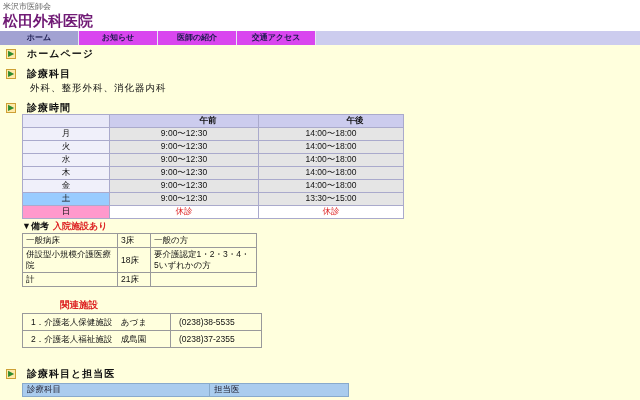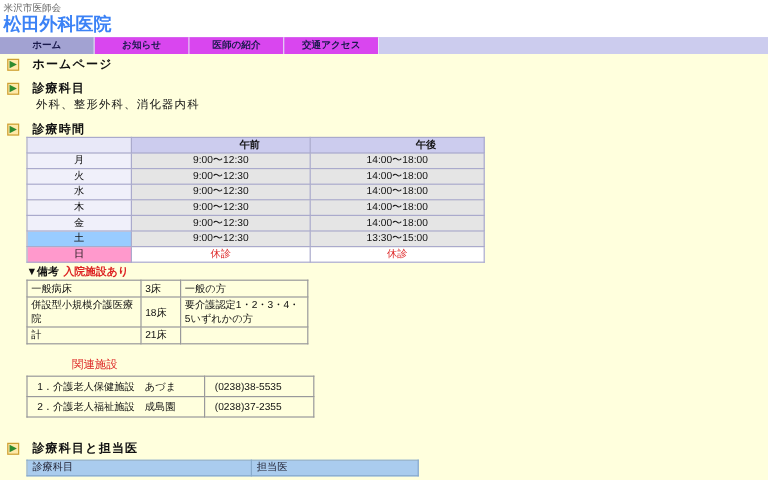--- a/index.html
+++ b/index.html
@@ -3,21 +3,21 @@
 <meta charset="utf-8">
 <style>
   html,body{margin:0;padding:0;background:#fff;}
   .screen{
     position:relative;width:640px;height:400px;overflow:hidden;background:#fff;
     font-family:"Liberation Sans","DejaVu Sans",sans-serif;color:#111;
   }
   
   .top{padding:2px 0 0 3px;}
   .assoc{font-size:8px;color:#666;line-height:9px;}
-  .clinic{font-size:15px;font-weight:bold;color:#3b82f6;line-height:18px;margin-top:1px;}
+  .clinic{font-size:15px;font-weight:bold;color:#701a75;line-height:18px;margin-top:1px;}
   
   .nav{display:flex;height:14px;background:#ccccee;margin-top:1px;}
   .tab{
     width:79px;height:14px;box-sizing:border-box;line-height:14px;text-align:center;
     font-size:8px;font-weight:bold;color:#1a1a4d;background:#d946ef;
     border-right:1px solid #e6e6f4;cursor:pointer;flex:none;
   }
   .tab.active{background:#a2a2d2;text-align:center;}
   .nav-rest{flex:1;background:#ccccee;}
   
@@ -46,21 +46,21 @@
   .hours td.day.sun{background:#ff99cc;}
   .hours td.time{background:#e5e5e5;}
   .hours td.closed{color:#dd2222;background:#ffffff;}
   
   .beds{margin-left:22px;font-size:8.5px;}
   .beds td{border:1px solid #99999b;padding:1px 3px;line-height:11px;}
   .beds .c1{width:88px;text-align:left;}
   .beds .c2{width:26px;text-align:left;}
   .beds .c3{width:99px;text-align:left;}
   
-  .related-title{font-size:9.5px;font-weight:normal;color:#dd2222;margin:12px 0 3px 20px;line-height:11px;padding-left:40px;}
+  .related-title{font-size:9.5px;font-weight:bold;color:#dd2222;margin:12px 0 3px 20px;line-height:11px;padding-left:40px;}
   .related{margin-left:22px;font-size:8.5px;}
   .related td{border:1px solid #99999b;padding:2px 8px;line-height:12px;}
   .related .c1{width:131px;text-align:left;}
   .related .c2{width:74px;text-align:left;}
   
   .doctors-head{margin-top:20px;}
   .doctors{margin:3px 0 0 22px;font-size:8.5px;}
   .doctors th{background:#aaccee;border:1px solid #88aacc;height:12px;padding:0 4px;
     text-align:left;font-weight:normal;color:#222233;}
   .doctors .c1{width:178px;}

